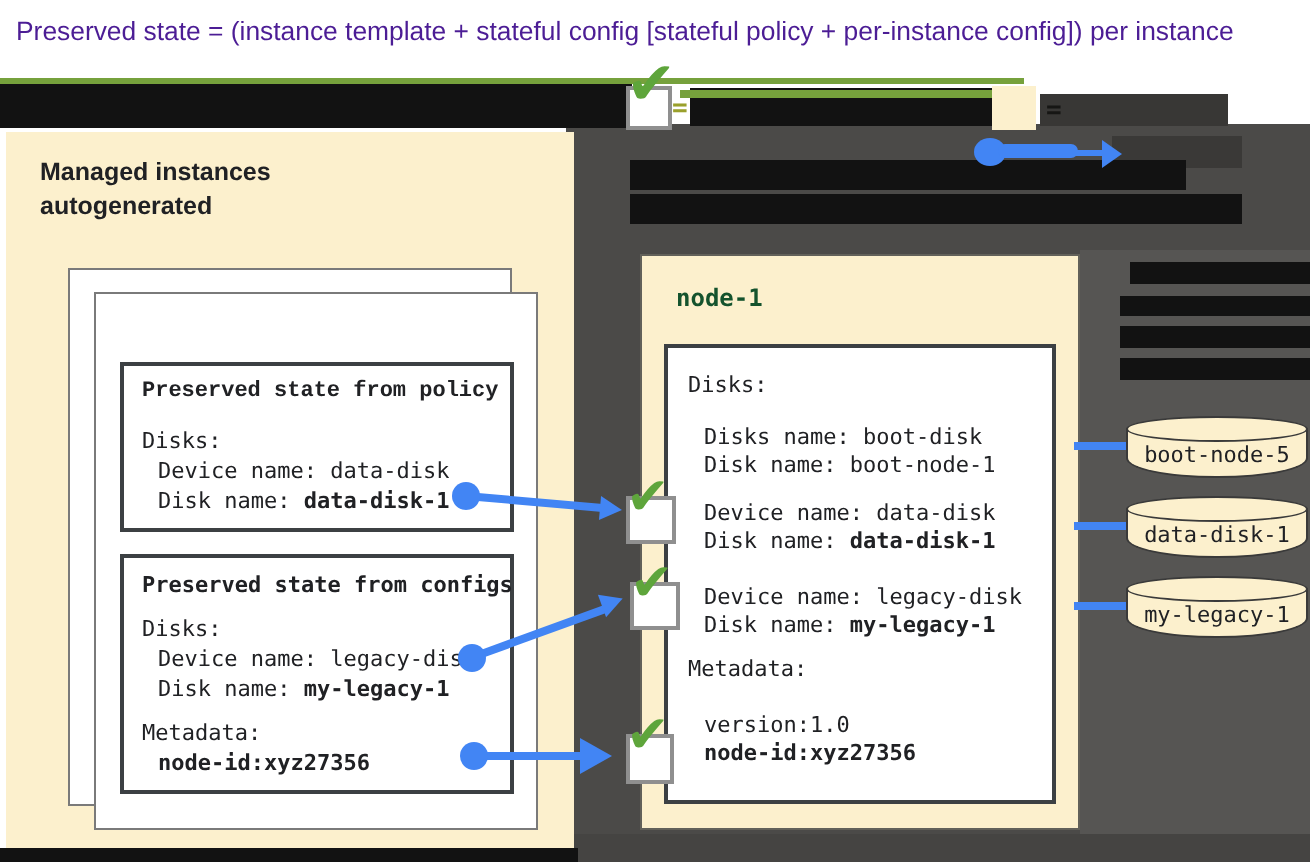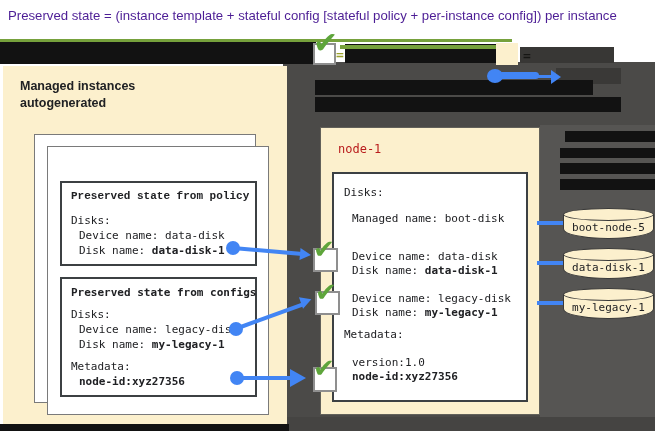--- a/index.html
+++ b/index.html
@@ -1,21 +1,21 @@
 <!DOCTYPE html>
 <html><head>
 <meta charset="utf-8">
 <style>
   html,body{margin:0;padding:0;background:#ffffff;}
   .stage{position:relative;width:655px;height:431px;overflow:hidden;background:#ffffff;
          font-family:"Liberation Sans",sans-serif;}
   .abs{position:absolute;}
   .title{position:absolute;left:8px;top:8px;font-size:13.2px;color:#4c1d95;white-space:nowrap;}
   .bar{position:absolute;background:#121212;z-index:2;}
-  .mono{font-family:"DejaVu Sans Mono",monospace;color:#b91c1c;}
+  .mono{font-family:"DejaVu Sans Mono",monospace;color:#14532d;font-weight:bold;}
   .beige{background:#FCF0CD;}
   .card{position:absolute;background:#ffffff;border:1px solid #7a7a7a;box-sizing:border-box;z-index:3;}
   .codebox{position:absolute;background:#ffffff;border:2px solid #3c4043;box-sizing:border-box;z-index:4;
            font-family:"DejaVu Sans Mono",monospace;font-size:11px;color:#202124;}
   .cline{position:absolute;white-space:nowrap;}
   .b{font-weight:bold;}
   .dot{position:absolute;width:14px;height:14px;border-radius:50%;background:#4285F4;z-index:6;}
   .conn{position:absolute;height:4px;background:#4285F4;z-index:5;transform-origin:0 50%;}
   .ahead{position:absolute;width:0;height:0;border-top:6px solid transparent;border-bottom:6px solid transparent;
          border-left:11px solid #4285F4;z-index:5;transform-origin:0 50%;}
@@ -106,21 +106,22 @@
   <div class="conn" style="left:238px;top:326px;width:70px;transform:rotate(-20deg);"></div>
   <div class="ahead" style="left:301px;top:297px;transform:rotate(-20deg);"></div>
   <div class="conn" style="left:238px;top:376px;width:55px;"></div>
   <div class="ahead" style="left:290px;top:369px;border-top-width:9px;border-bottom-width:9px;border-left-width:16px;"></div>
 
   <div class="abs beige" style="left:320px;top:127px;width:220px;height:288px;border:1px solid #62615a;box-sizing:border-box;z-index:3;"></div>
   <div class="mono" style="position:absolute;left:338px;top:142px;font-size:12px;z-index:4;">node-1</div>
 
   <div class="codebox" style="left:332px;top:172px;width:196px;height:230px;">
     <div class="cline" style="left:10px;top:12px;">Disks:</div>
-    <div class="cline" style="left:18px;top:38px;">Managed name: boot-disk</div>
+    <div class="cline" style="left:18px;top:38px;">Disks name: boot-disk</div>
+    <div class="cline" style="left:18px;top:52px;">Disk name: boot-node-1</div>
     <div class="cline" style="left:18px;top:76px;">Device name: data-disk</div>
     <div class="cline" style="left:18px;top:90px;"><span>Disk name: </span><span class="b">data-disk-1</span></div>
     <div class="cline" style="left:18px;top:118px;">Device name: legacy-disk</div>
     <div class="cline" style="left:18px;top:132px;"><span>Disk name: </span><span class="b">my-legacy-1</span></div>
     <div class="cline" style="left:10px;top:154px;">Metadata:</div>
     <div class="cline" style="left:18px;top:182px;">version:1.0</div>
     <div class="cline b" style="left:18px;top:196px;">node-id:xyz27356</div>
   </div>
 
   <div class="cbx" style="left:313px;top:248px;width:25px;height:24px;">

